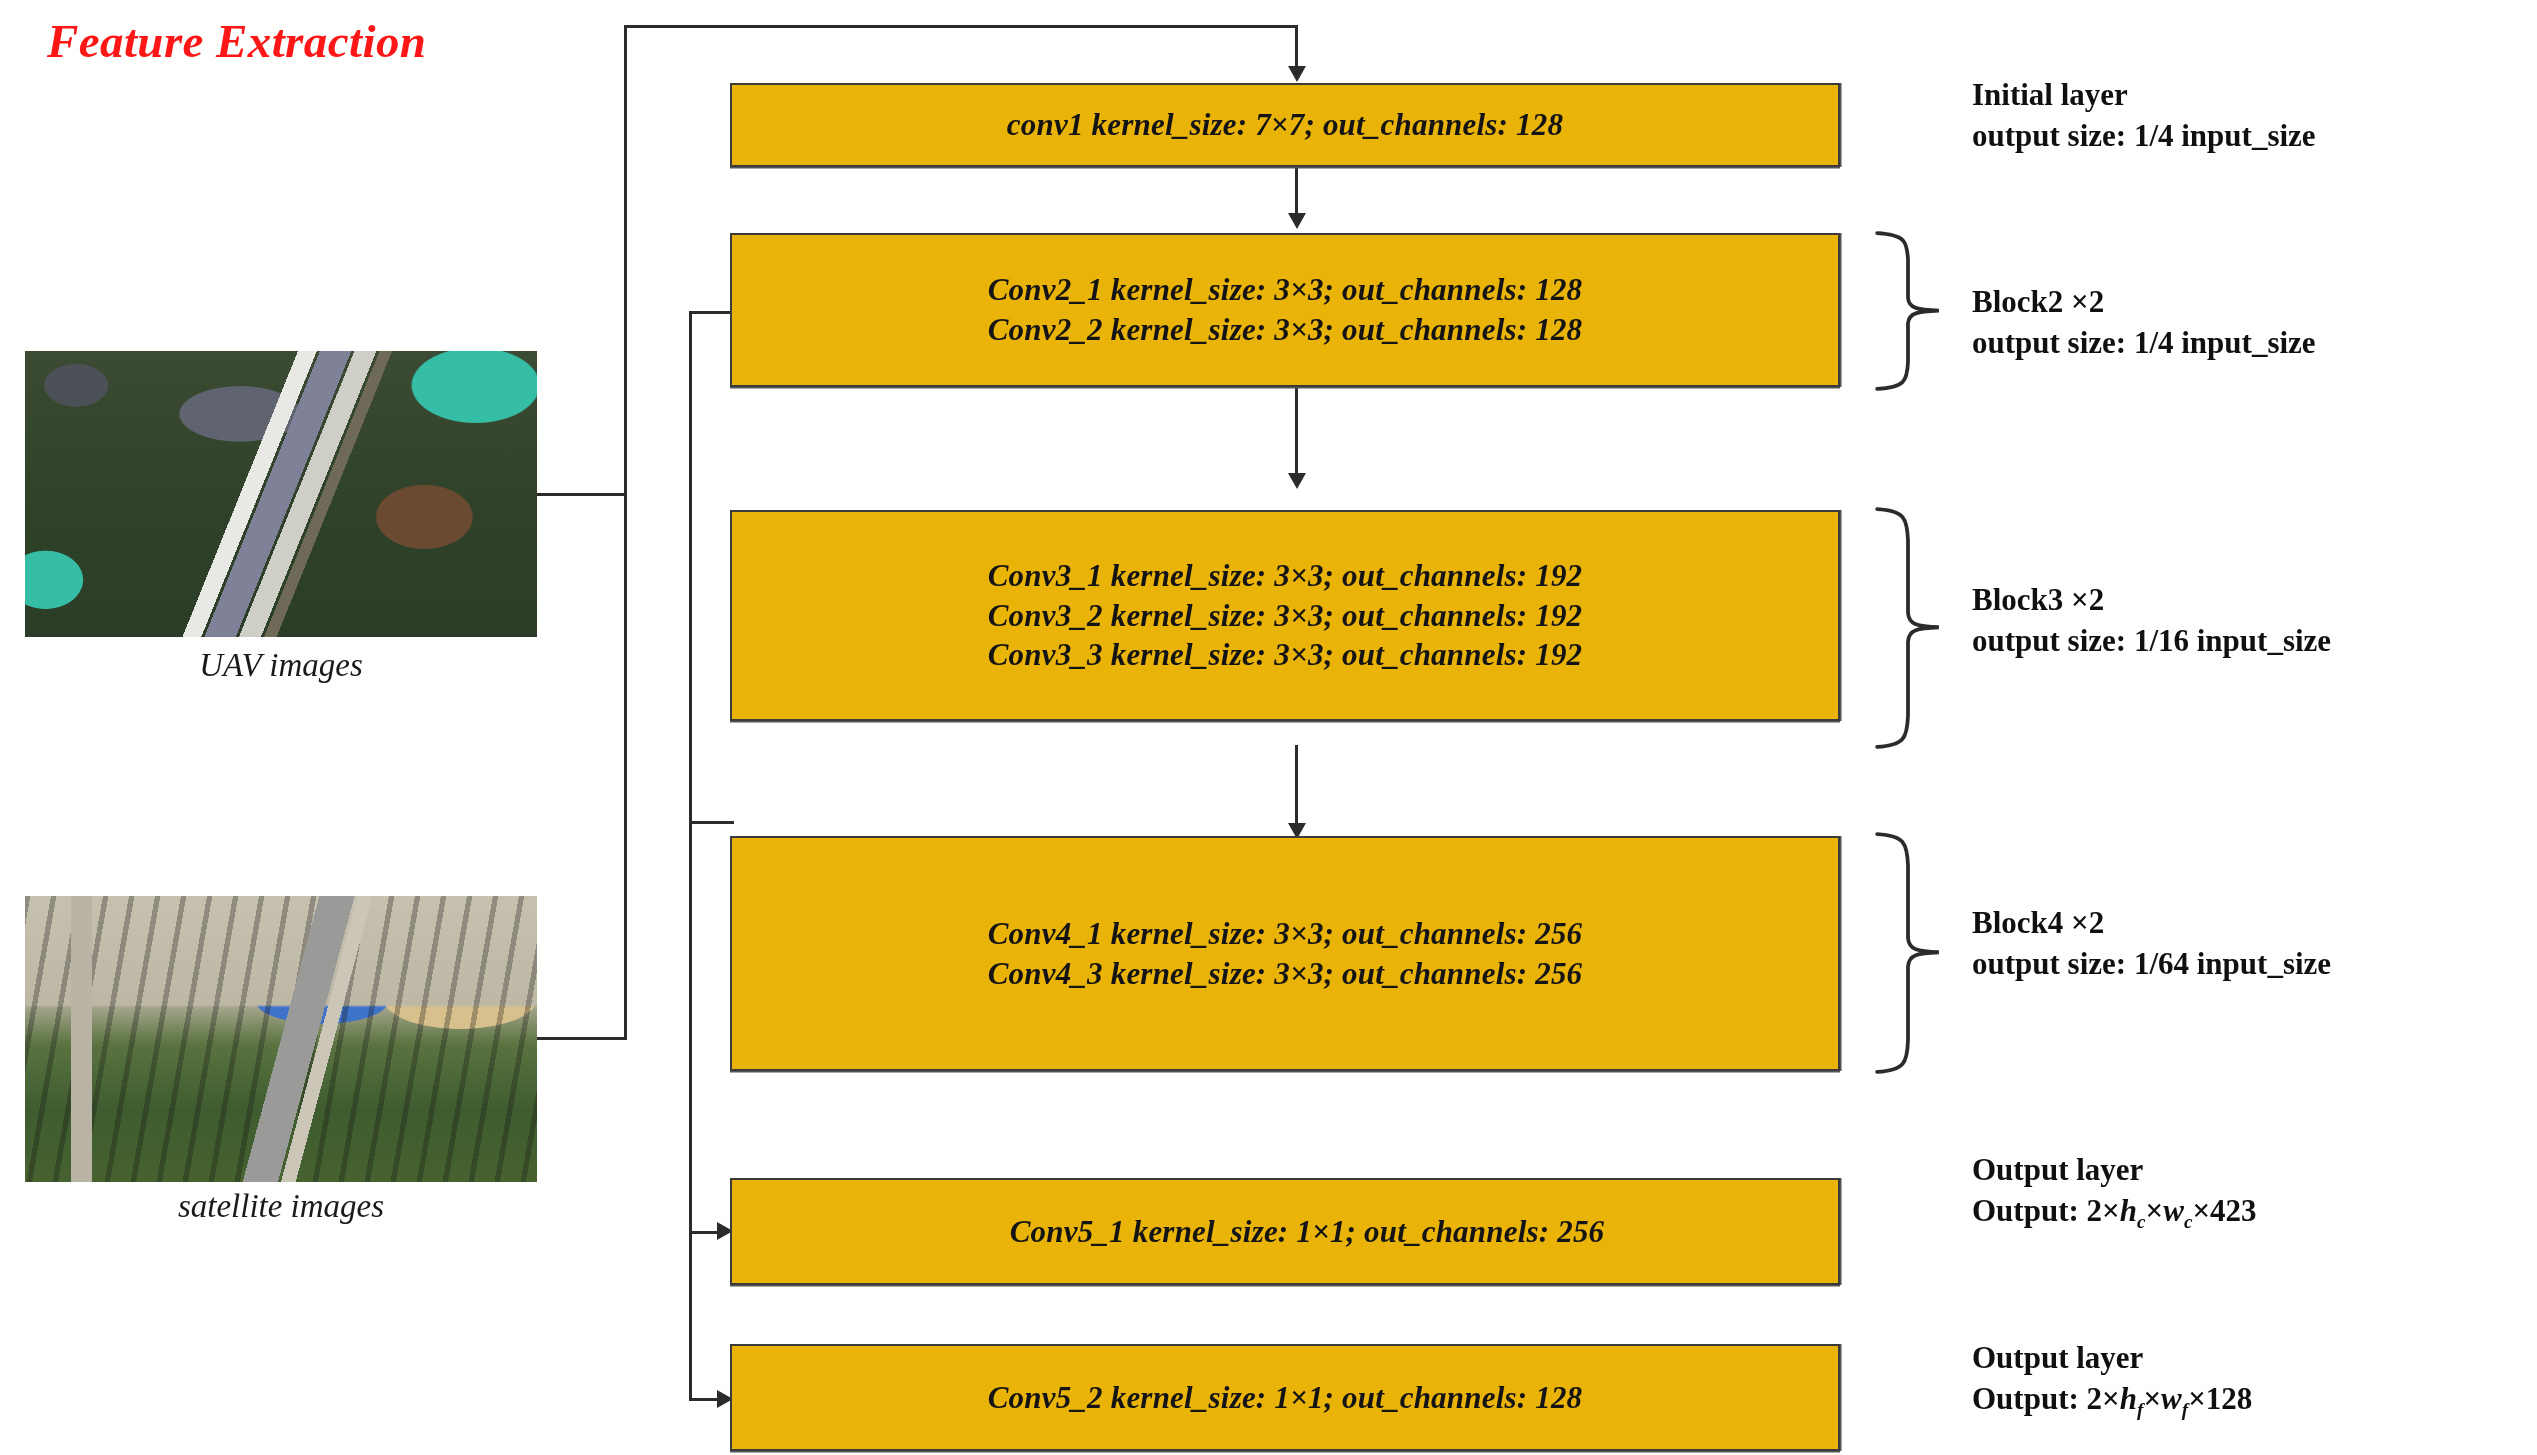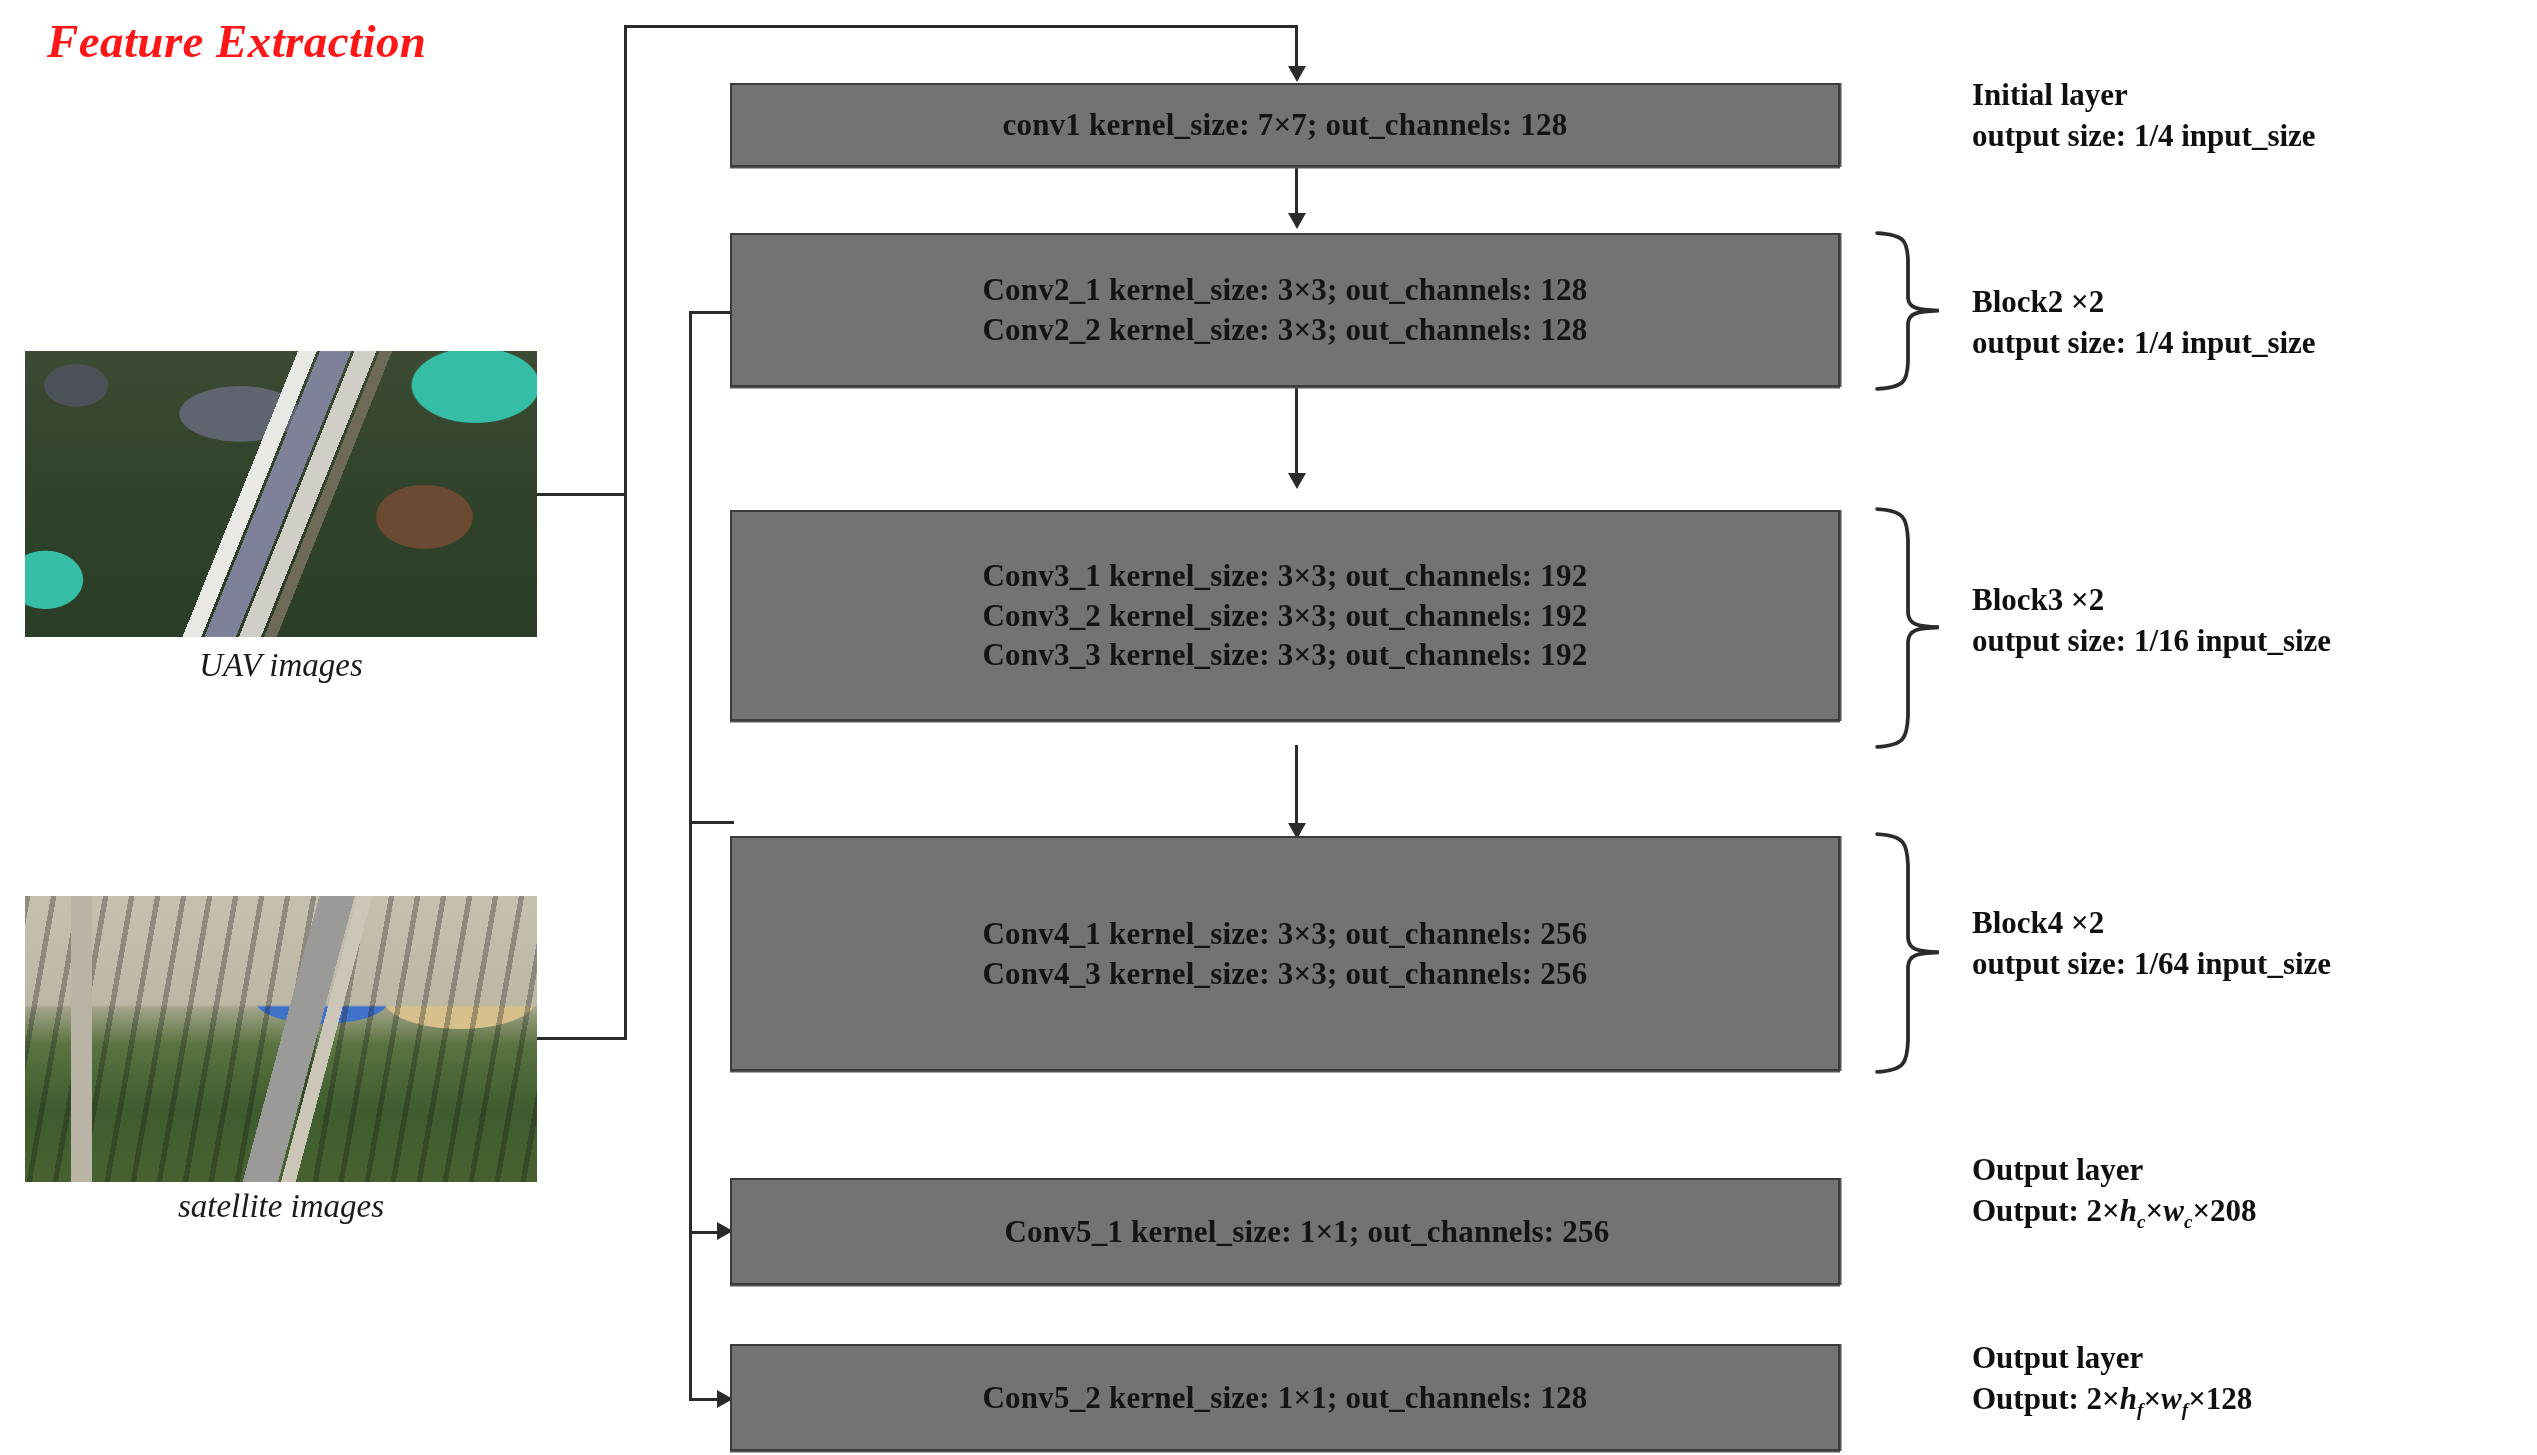--- a/index.html
+++ b/index.html
@@ -19,23 +19,24 @@
   .thumb .scene{position:absolute;inset:0;}
   .cap{
     position:absolute;text-align:center;
     font-family:"Liberation Serif",serif;
     font-style:italic;font-size:33px;color:#1a1a1a;white-space:nowrap;
   }
 
   
   .nbox{
     position:absolute;box-sizing:border-box;
-    border:2.3px solid #3b3b3b;background:#737373;
+    border:2.3px solid #3b3b3b;background:#eab308;
     display:flex;flex-direction:column;align-items:center;justify-content:center;
     box-shadow:0 1.5px 0 0 #555, 1.5px 0 0 0 #555;
+    font-style:italic;
   }
   .nbox .ln{
     font-family:"Liberation Serif",serif;
     font-weight:700;font-size:31px;color:#141414;
     line-height:1.28;white-space:nowrap;letter-spacing:0.2px;
   }
 
   
   .ann{
     position:absolute;
@@ -180,21 +181,21 @@
   </div>
 
   <div class="ann" style="left:1972px;top:903px;">
     <div>Block4  ×2</div>
     <div>output size: 1/64 input_size</div>
   </div>
 
   <div class="ann" style="left:1972px;top:1150px;">
     <div>Output layer</div>
     <div>
-      <span>Output: 2×</span><span class="sub">h</span><sub>c</sub><span>×</span><span class="sub">w</span><sub>c</sub><span>×208</span>
+      <span>Output: 2×</span><span class="sub">h</span><sub>c</sub><span>×</span><span class="sub">w</span><sub>c</sub><span>×423</span>
     </div>
   </div>
 
   <div class="ann" style="left:1972px;top:1338px;">
     <div>Output layer</div>
     <div>
       <span>Output: 2×</span><span class="sub">h</span><sub>f</sub><span>×</span><span class="sub">w</span><sub>f</sub><span>×128</span>
     </div>
   </div>
 

